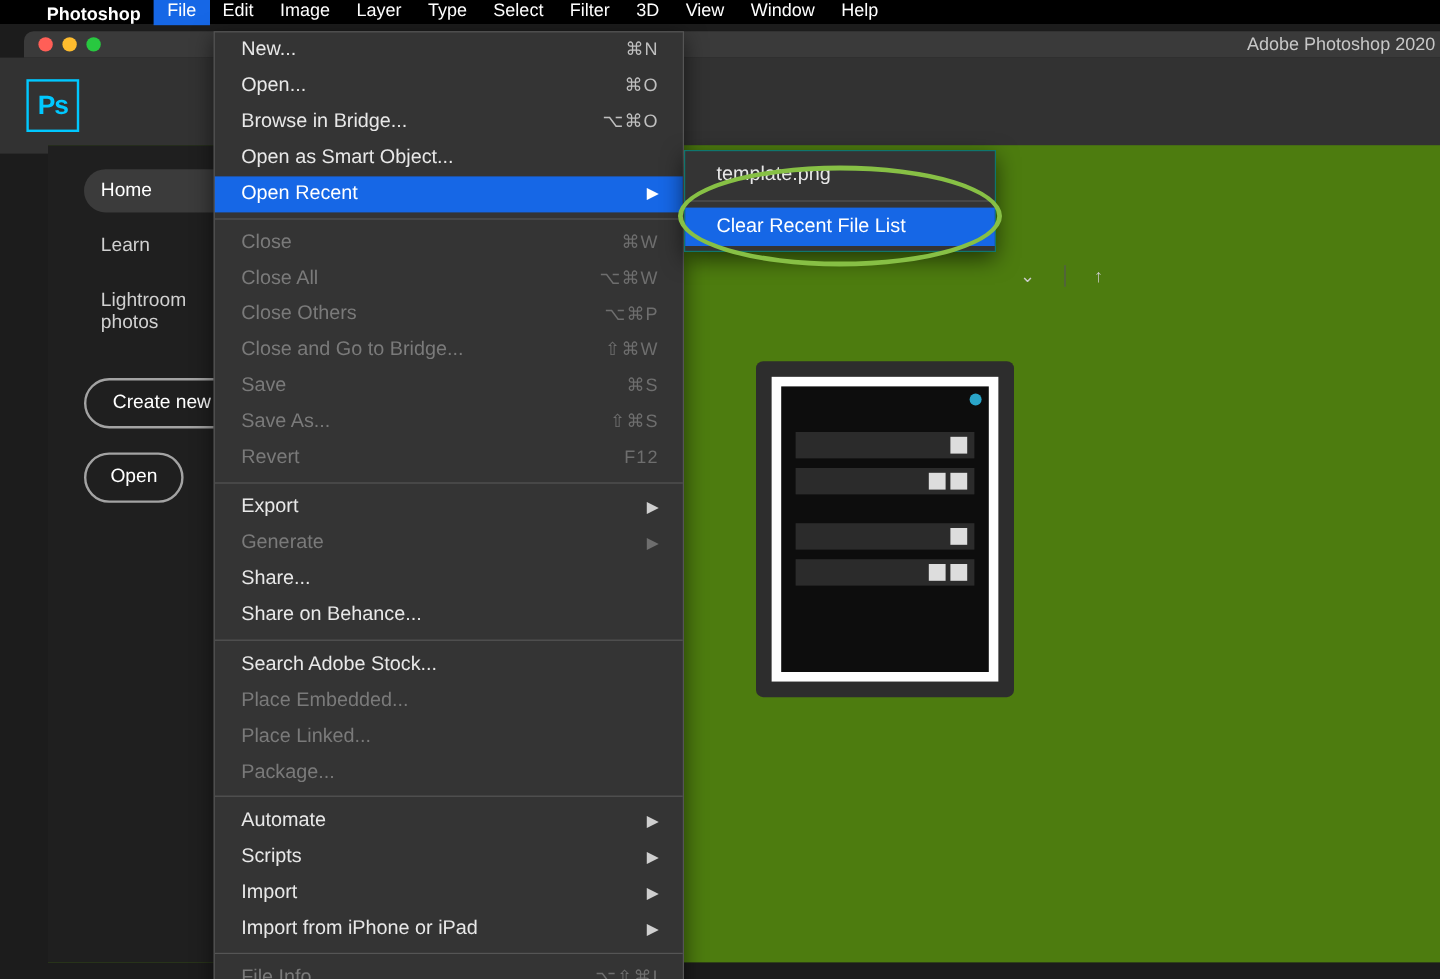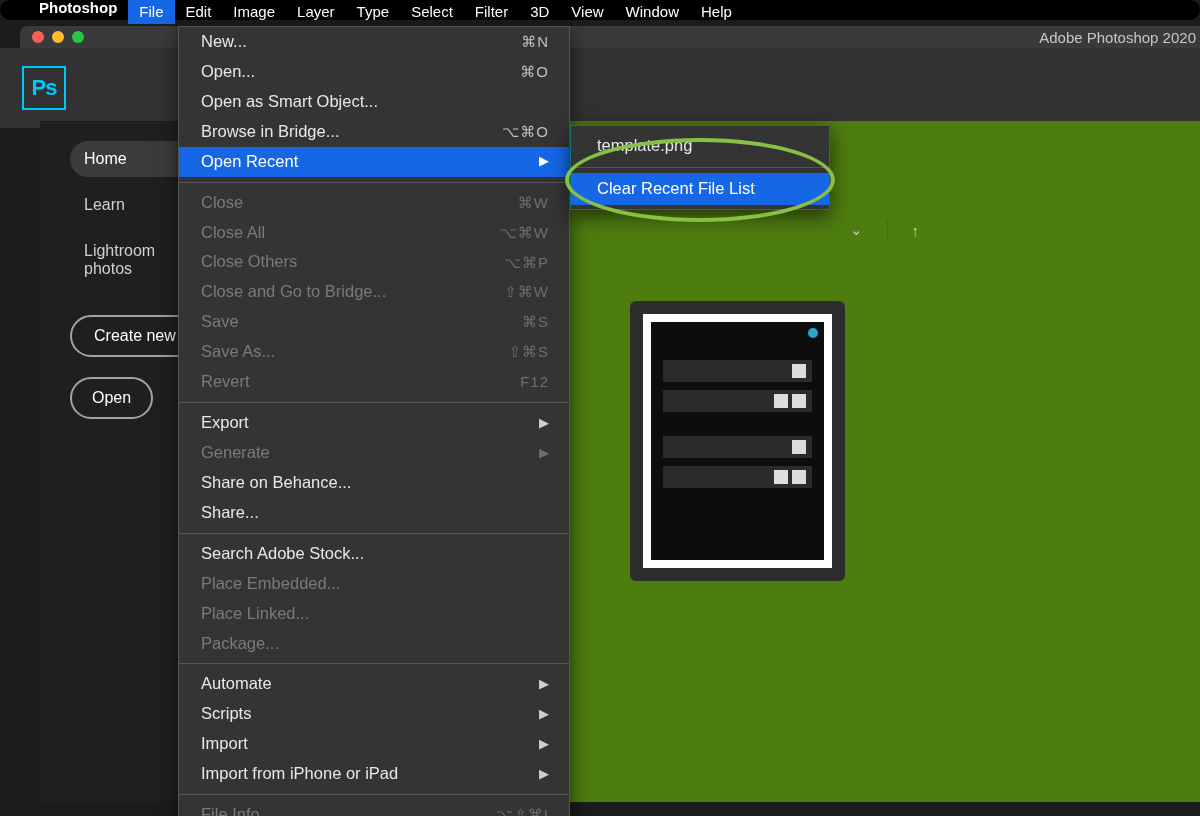--- a/index.html
+++ b/index.html
@@ -1,19 +1,19 @@
 <!DOCTYPE html>
 <html><head>
 <meta charset="utf-8">
 <style>
   * { margin:0; padding:0; box-sizing:border-box; font-family: -apple-system, "Helvetica Neue", Arial, sans-serif; }
   body { width:1200px; height:816px; background:#1c1c1c; overflow:hidden; position:relative; color:#fff; }
 
   
-  .mac-menubar { width:100%; height:20px; background:#000; display:flex; align-items:flex-end; padding:0 14px; font-size:15px;border-radius:10px; }
+  .mac-menubar { width:100%; height:20px; background:#000; display:flex; align-items:flex-start; padding:0 14px; font-size:15px; }
   .apple-logo { font-size:17px; line-height:1; padding-right:14px; }
   .menubar-item { padding:4px 11px; cursor:default; }
   .menubar-app { font-weight:700; }
   .menubar-item.open { background:#1667e6; }
 
   
   .titlebar { position:relative; width:100%; height:22px; background:#3a3a3a; border-top-left-radius:8px; border-top-right-radius:8px; display:flex; align-items:center; margin-top:6px;margin-left:20px;}
   .traffic-lights { display:flex; gap:8px; padding-left:12px; }
   .tl { width:12px; height:12px; border-radius:50%; }
   .tl.red{background:#ff5f57;} .tl.yellow{background:#febc2e;} .tl.green{background:#28c840;}
@@ -128,26 +128,26 @@
 <div class="dropdown" id="file-dd">
     <div class="dd-row">
       <span>New...</span>
       <span class="dd-shortcut">⌘N</span>
     </div>
     <div class="dd-row">
       <span>Open...</span>
       <span class="dd-shortcut">⌘O</span>
     </div>
     <div class="dd-row">
-      <span>Open as Smart Object...</span>
-    </div>
-    <div class="dd-row">
       <span>Browse in Bridge...</span>
       <span class="dd-shortcut">⌥⌘O</span>
     </div>
+    <div class="dd-row">
+      <span>Open as Smart Object...</span>
+    </div>
     <div class="dd-row highlight">
       <span>Open Recent</span>
       <span class="dd-arrow">▶</span>
     </div>
     <div class="dd-sep"></div>
     <div class="dd-row disabled">
       <span>Close</span>
       <span class="dd-shortcut">⌘W</span>
     </div>
     <div class="dd-row disabled">
@@ -177,24 +177,24 @@
     <div class="dd-sep"></div>
     <div class="dd-row">
       <span>Export</span>
       <span class="dd-arrow">▶</span>
     </div>
     <div class="dd-row disabled">
       <span>Generate</span>
       <span class="dd-arrow">▶</span>
     </div>
     <div class="dd-row">
+      <span>Share...</span>
+    </div>
+    <div class="dd-row">
       <span>Share on Behance...</span>
-    </div>
-    <div class="dd-row">
-      <span>Share...</span>
     </div>
     <div class="dd-sep"></div>
     <div class="dd-row">
       <span>Search Adobe Stock...</span>
     </div>
     <div class="dd-row disabled">
       <span>Place Embedded...</span>
     </div>
     <div class="dd-row disabled">
       <span>Place Linked...</span>

